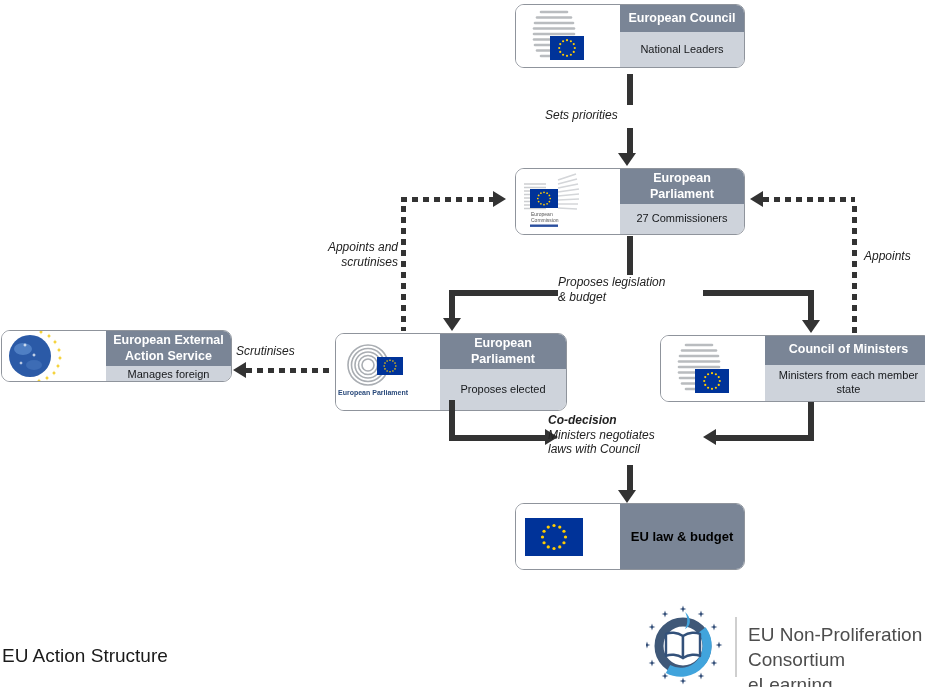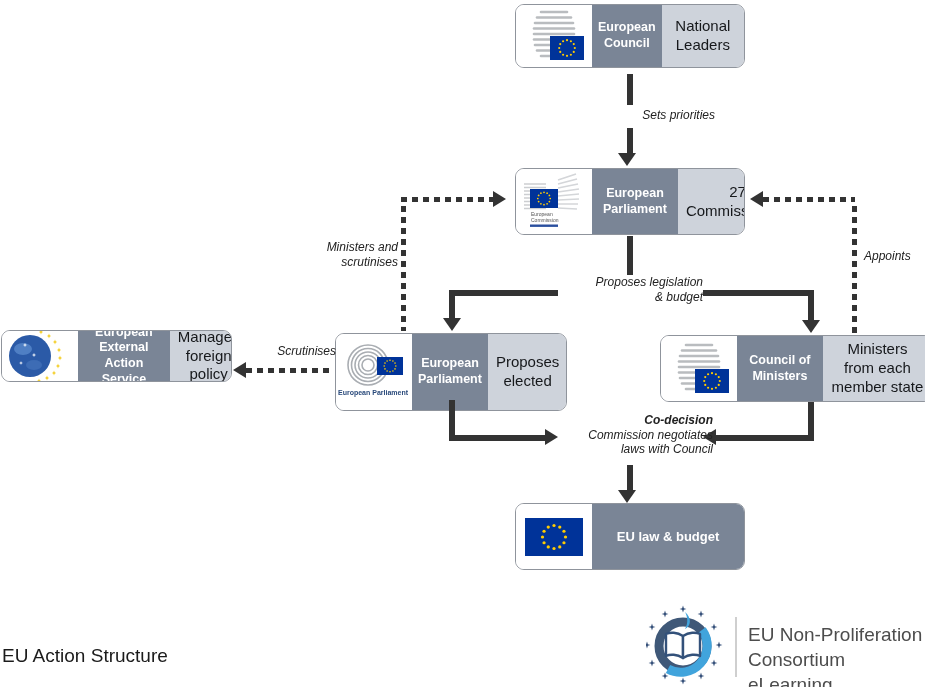--- a/index.html
+++ b/index.html
@@ -3,43 +3,43 @@
 <meta charset="utf-8">
 <style>
   html,body{margin:0;padding:0;background:#fff;}
   .canvas{position:relative;width:925px;height:687px;background:#fff;overflow:hidden;
           font-family:"Liberation Sans",sans-serif;border-bottom:1px solid #e0e0e0;}
 
   
   .node{position:absolute;display:flex;background:#fff;border:1.5px solid #8f949c;
         border-radius:9px;overflow:hidden;box-sizing:border-box;}
   .node .logo{width:76px;flex:0 0 76px;background:#fff;display:flex;align-items:center;justify-content:center;}
-  .node .texts{flex:1;display:flex;}
+  .node .texts{flex:1;display:flex;flex-direction:column;margin-left:28px;}
   .node .hdr{background:#7a8596;color:#fff;font-weight:bold;font-size:12.5px;line-height:1.25;
              display:flex;align-items:center;justify-content:center;text-align:center;
              flex:0 0 44%;padding:2px 6px;box-sizing:border-box;}
-  .node .sub{background:#ced3db;color:#16181b;font-size:15px;line-height:1.25;
+  .node .sub{background:#ced3db;color:#16181b;font-size:11px;line-height:1.25;
              display:flex;align-items:center;justify-content:center;text-align:center;
              flex:1;padding:2px 8px;box-sizing:border-box;}
   .node.eeas .hdr{flex:0 0 60%;}
-  .node .hdr-full{background:#7a8596;color:#ffffff;font-weight:bold;font-size:13px;
+  .node .hdr-full{background:#7a8596;color:#000000;font-weight:bold;font-size:13px;
              display:flex;align-items:center;justify-content:center;text-align:center;flex:1;}
 
   
   .vbar{position:absolute;width:6px;background:#333;}
   .hbar{position:absolute;height:6px;background:#333;}
   .dashv{position:absolute;width:5px;background:repeating-linear-gradient(180deg,#333 0 6px,transparent 6px 11px);}
   .dashh{position:absolute;height:5px;background:repeating-linear-gradient(90deg,#333 0 6px,transparent 6px 11px);}
   .ah{position:absolute;width:0;height:0;}
   .ah.down{border-left:9px solid transparent;border-right:9px solid transparent;border-top:13px solid #333;}
   .ah.right{border-top:8px solid transparent;border-bottom:8px solid transparent;border-left:13px solid #333;}
   .ah.left{border-top:8px solid transparent;border-bottom:8px solid transparent;border-right:13px solid #333;}
 
   
-  .lbl{position:absolute;font-style:italic;font-size:12px;color:#222;line-height:1.22;text-align:right;}
+  .lbl{position:absolute;font-style:italic;font-size:12px;color:#222;line-height:1.22;text-align:left;}
   .lbl .b{font-weight:bold;display:block;}
   .lbl span{display:block;}
   .bgw{background:#fff;}
   .ral{text-align:right;}
   .lal{text-align:left;}
 
   
   .caption{position:absolute;left:2px;top:645px;font-size:19px;color:#1b1b1b;}
   .brand-sep{position:absolute;left:735px;top:617px;width:1.5px;height:60px;background:#cfcfcf;}
   .brand-text{position:absolute;left:748px;top:622px;font-size:19px;color:#4d4d4d;line-height:1.32;}
@@ -225,31 +225,31 @@
   <div class="ah down" style="left:802px;top:320px"></div>
 
   <div class="vbar" style="left:449px;top:400px;height:41px"></div>
   <div class="hbar" style="left:449px;top:435px;width:96px"></div>
   <div class="ah right" style="left:545px;top:429px"></div>
   <div class="vbar" style="left:808px;top:402px;height:39px"></div>
   <div class="hbar" style="left:716px;top:435px;width:92px"></div>
   <div class="ah left" style="left:703px;top:429px"></div>
   <div class="lbl" style="left:548px;top:413px;width:165px">
     <span class="b">Co-decision</span>
-    <span>Commission negotiates</span>
+    <span>Ministers negotiates</span>
     <span>laws with Council</span>
   </div>
   <div class="vbar" style="left:627px;top:465px;height:25px"></div>
   <div class="ah down" style="left:618px;top:490px"></div>
 
   <div class="dashv" style="left:401px;top:206px;height:125px"></div>
   <div class="dashh" style="left:401px;top:197px;width:92px"></div>
   <div class="ah right" style="left:493px;top:191px"></div>
   <div class="lbl ral" style="left:250px;top:240px;width:148px">
-    <span>Ministers and</span>
+    <span>Appoints and</span>
     <span>scrutinises</span>
   </div>
 
   <div class="dashv" style="left:852px;top:206px;height:129px"></div>
   <div class="dashh" style="left:763px;top:197px;width:92px"></div>
   <div class="ah left" style="left:750px;top:191px"></div>
   <div class="lbl lal" style="left:864px;top:249px;width:60px">Appoints</div>
 
   <div class="dashh" style="left:246px;top:368px;width:87px"></div>
   <div class="ah left" style="left:233px;top:362px"></div>

